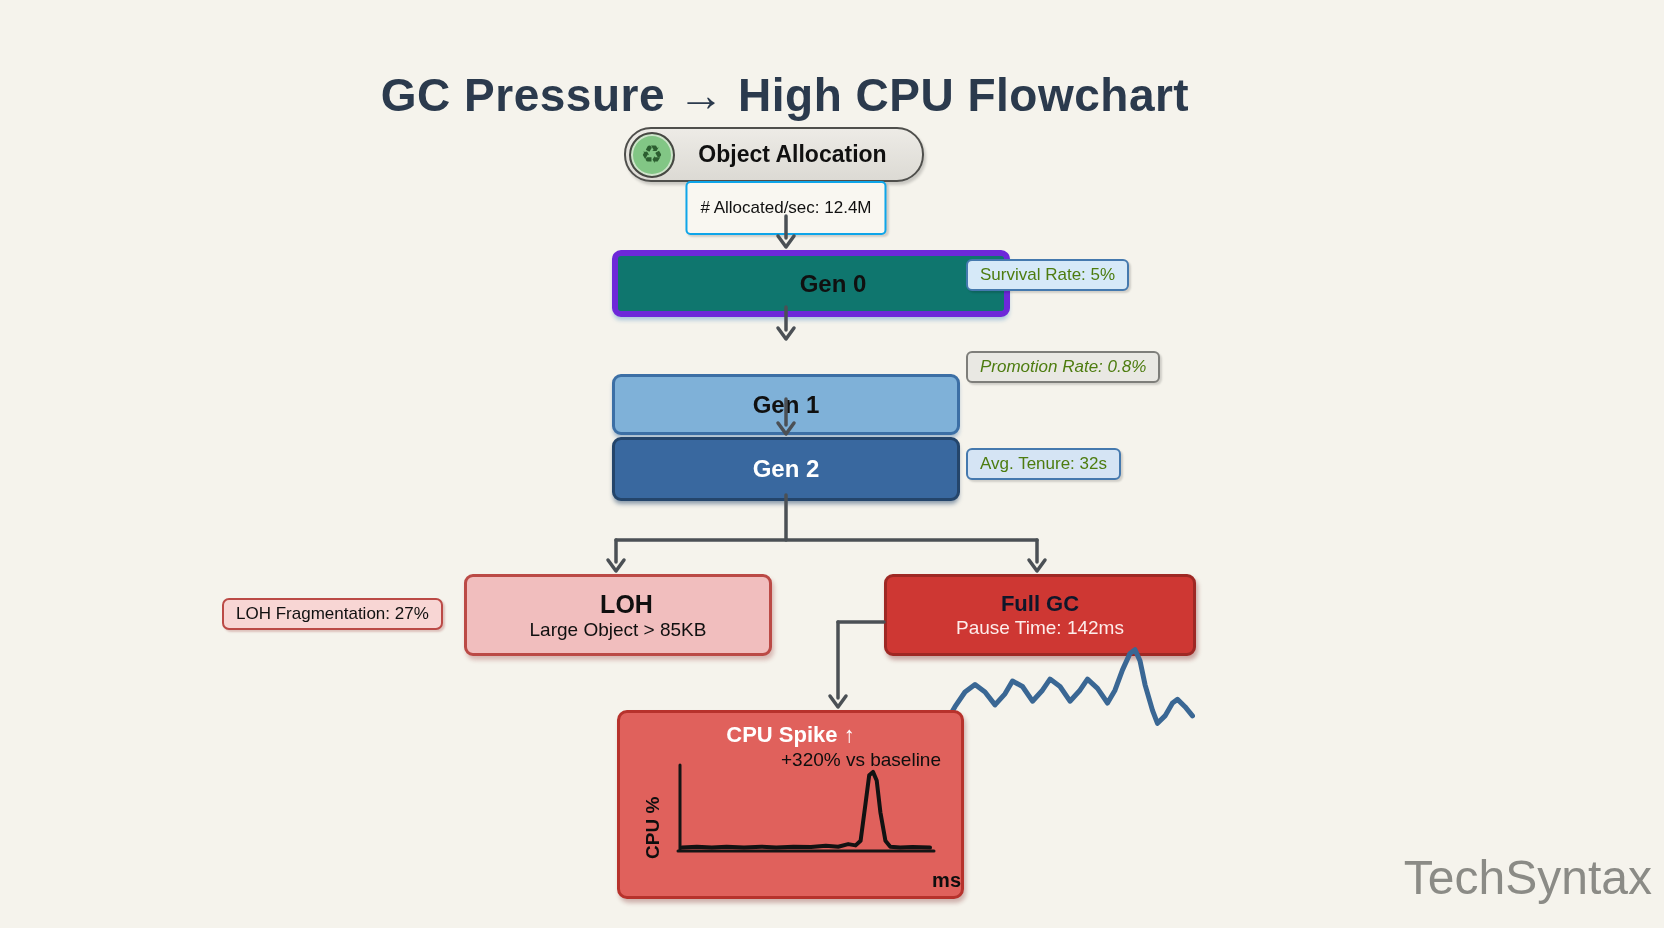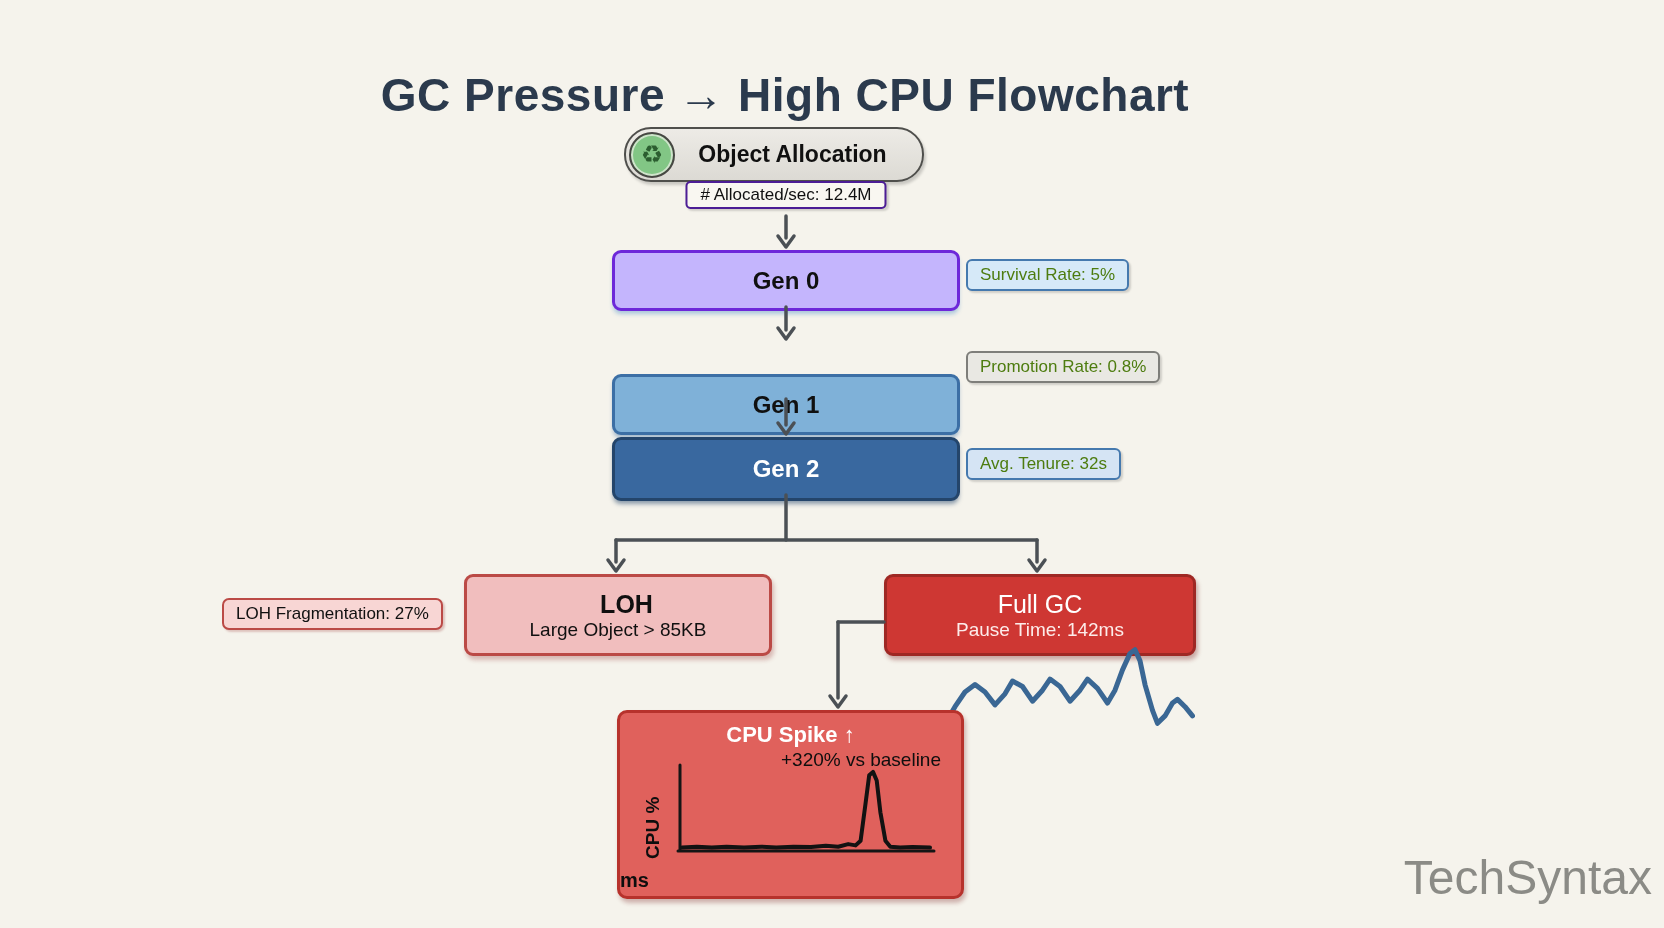--- a/index.html
+++ b/index.html
@@ -25,72 +25,72 @@
     width:42px; height:42px; border-radius:50%;
     background:#82c685; border:2.5px solid #474743;
     margin-left:3px; flex:0 0 auto;
     display:flex; align-items:center; justify-content:center;
     font-size:25px; line-height:1; color:#2c5e30;
     box-shadow:inset 0 0 0 2px #cfe3cb;
   }
   .pill-label { flex:1; text-align:center; font-size:23px; font-weight:bold; color:#101010; padding-right:12px; }
   .stat {
     position:absolute; left:786px; top:181px; transform:translateX(-50%);
-    background:#f9f7f1; border:2px solid #4c1d95; border-radius:5px;
-    padding:2px 13px; font-size:17px; color:#101010; white-space:nowrap;
+    background:#f9f7f1; border:2px solid #0ea5e9; border-radius:5px;
+    padding:15px 13px; font-size:17px; color:#101010; white-space:nowrap;
     box-shadow:2px 2px 2px rgba(0,0,0,0.15);
   }
   
   .genbox {
     position:absolute; left:612px; width:342px;
     display:flex; align-items:center; justify-content:center;
     font-size:24px; font-weight:bold; color:#101010; border-radius:9px;
   }
-  #gen0 { top:250px; height:55px; background:#c4b5fd; border:3px solid #6d28d9; box-shadow:0 4px 4px -1px rgba(77,144,200,0.45); }
+  #gen0 { top:250px; height:55px; background:#0f766e; border:6px solid #6d28d9; box-shadow:0 4px 4px -1px rgba(77,144,200,0.45);padding-left:44px; }
   #gen1 { top:342px; height:55px; background:#7fb1d8; border:3px solid #3c6fa5; box-shadow:0 4px 4px -1px rgba(60,111,165,0.45);margin-top:32px; }
   #gen2 { top:437px; height:58px; background:#39689f; border:3px solid #24456b; color:#ffffff; box-shadow:0 4px 4px -1px rgba(36,69,107,0.5); }
   
   .side {
     position:absolute; left:966px; padding:4px 12px; font-size:17px; color:#4d7c0f;
     border-radius:6px; white-space:nowrap; box-shadow:2px 2px 2px rgba(0,0,0,0.15);
   }
   #side0 { top:259px; background:#d6e9f8; border:2px solid #4579ae; }
-  #side1 { top:351px; background:#e9e8e3; border:2px solid #7e7e7a; }
+  #side1 { top:351px; background:#e9e8e3; border:2px solid #7e7e7a;font-style:italic; }
   #side2 { top:448px; background:#d5e4f4; border:2px solid #4579ae; }
   
   .redbox {
     position:absolute; top:574px; border-radius:9px;
     display:flex; flex-direction:column; align-items:center; justify-content:center;
   }
   #loh { left:464px; width:302px; height:76px; background:#f1bebe; border:3px solid #bb4a46; box-shadow:2px 4px 4px rgba(150,50,50,0.3); }
   #loh .t { font-size:25px; font-weight:bold; color:#101010; line-height:1.2;margin-left:17px; }
   #loh .s { font-size:19px; color:#101010; }
   #fullgc { left:884px; width:306px; height:76px; background:#ce3733; border:3px solid #9e2824; box-shadow:2px 4px 4px rgba(120,30,30,0.35); }
-  #fullgc .t { font-size:25px; font-weight:normal; color:#ffffff; line-height:1.2; }
+  #fullgc .t { font-size:22px; font-weight:bold; color:#0f172a; line-height:1.2; }
   #fullgc .s { font-size:19px; color:#fdecea; }
   .frag {
     position:absolute; left:222px; top:598px;
     background:#f8d6d4; border:2.5px solid #bb4a46; border-radius:7px;
     padding:4px 12px; font-size:17px; color:#101010; white-space:nowrap;
     box-shadow:2px 2px 2px rgba(150,50,50,0.25);
   }
   
   #cpu {
     position:absolute; left:617px; top:710px; width:341px; height:183px;
     background:#e0615c; border:3px solid #b7322c; border-radius:10px;
     box-shadow:2px 4px 4px rgba(120,30,30,0.3);
   }
   .cpu-title { position:absolute; top:9px; left:0; width:100%; text-align:center; font-size:22px; font-weight:bold; color:#ffffff; }
   .cpu-note { position:absolute; right:20px; top:36px; font-size:19px; color:#0e0e0e; }
   .cpu-ylabel {
     position:absolute; left:22px; top:58px; height:114px;
     writing-mode:vertical-rl; transform:rotate(180deg);
     font-size:19px; font-weight:bold; color:#0e0e0e; text-align:center;
   }
-  .cpu-xlabel { position:absolute; left:0; right:0; top:156px; text-align:left; font-size:20px; font-weight:bold; color:#0e0e0e; }
+  .cpu-xlabel { position:absolute; left:0; right:0; top:156px; text-align:right; font-size:20px; font-weight:bold; color:#0e0e0e; }
   .cpu-chart { position:absolute; left:52px; top:50px; }
   
   .connectors { position:absolute; left:0; top:0; pointer-events:none; }
   .conn { stroke:#4b5055; stroke-width:3.5; fill:none; stroke-linecap:round; stroke-linejoin:round; }
   .spark { stroke:#3a6794; stroke-width:5; fill:none; stroke-linecap:round; stroke-linejoin:round; }
   .axis { stroke:#151515; stroke-width:3; fill:none; stroke-linecap:round; }
   .cpuline { stroke:#121212; stroke-width:4; fill:none; stroke-linecap:round; stroke-linejoin:round; }
   .watermark { position:absolute; right:12px; top:850px; font-size:48px; color:#8b8b86; }
 </style>
 </head>

